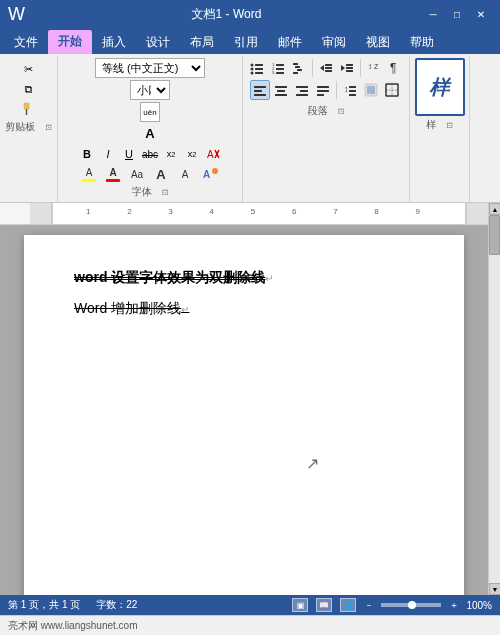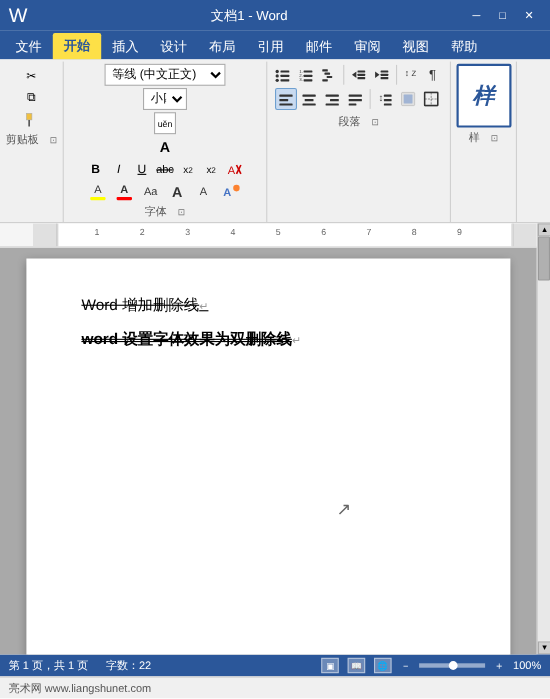--- a/index.html
+++ b/index.html
@@ -60,21 +60,21 @@
       padding: 3px 10px 4px;
       font-size: 12px;
       color: white;
       cursor: pointer;
       border-radius: 2px 2px 0 0;
       height: 22px;
       display: flex;
       align-items: center;
     }
     .ribbon-tab.active {
-      background: #fde047;
+      background: #f0abfc;
       color: #2b579a;
       font-weight: bold;
       height: 24px;
     }
 
     
     .ribbon {
       background: #f0f0f0;
       border-bottom: 1px solid #c8c8c8;
       display: flex;
@@ -706,25 +706,25 @@
         <span style="position:absolute;font-size:8px;color:#666;left:58%;top:4px;">6</span>
         <span style="position:absolute;font-size:8px;color:#666;left:68%;top:4px;">7</span>
         <span style="position:absolute;font-size:8px;color:#666;left:78%;top:4px;">8</span>
         <span style="position:absolute;font-size:8px;color:#666;left:88%;top:4px;">9</span>
       </div>
       <div style="width:22px; height:100%; background:#e0e0e0; border-left:1px solid #ccc; flex-shrink:0;"></div>
     </div>
 
     <div class="doc-area">
       <div class="doc-page">
+        <div class="doc-line">
+          <span style="text-decoration:line-through; text-decoration-style:double; font-weight:bold;">word 设置字体效果为双删除线</span><span style="font-size:10px;color:#999;">↵</span>
+        </div>
         <div class="doc-line text-strikethrough">
           <span>Word 增加删除线</span><span style="font-size:10px;color:#999;">↵</span>
-        </div>
-        <div class="doc-line">
-          <span style="text-decoration:line-through; text-decoration-style:double; font-weight:bold;">word 设置字体效果为双删除线</span><span style="font-size:10px;color:#999;">↵</span>
         </div>
 
         <div style="position:absolute; left:282px; top:215px; font-size:16px; color:#666; pointer-events:none;">↗</div>
       </div>
     </div>
   </div>
 
   <div class="vertical-scrollbar">
     <div class="scroll-btn">▲</div>
     <div class="scroll-track">

